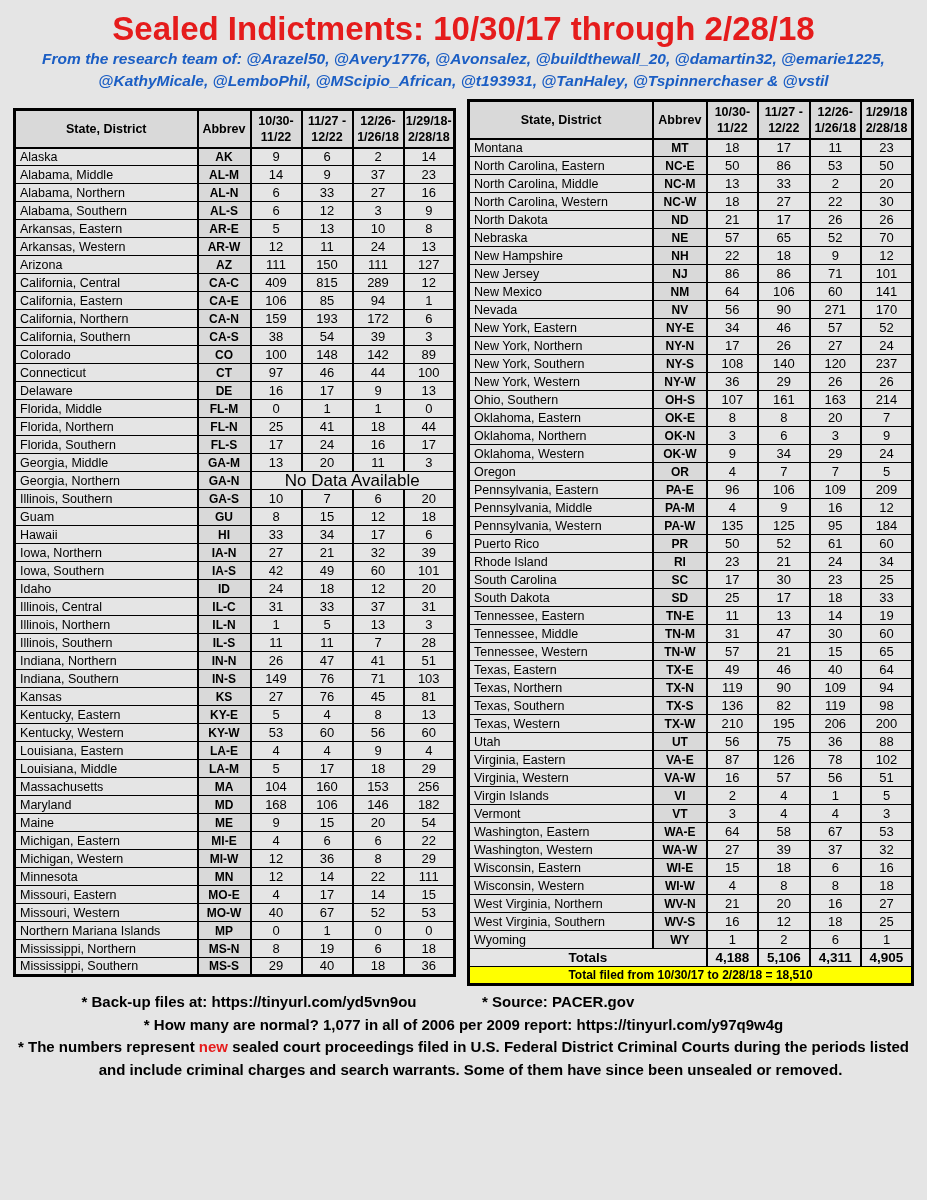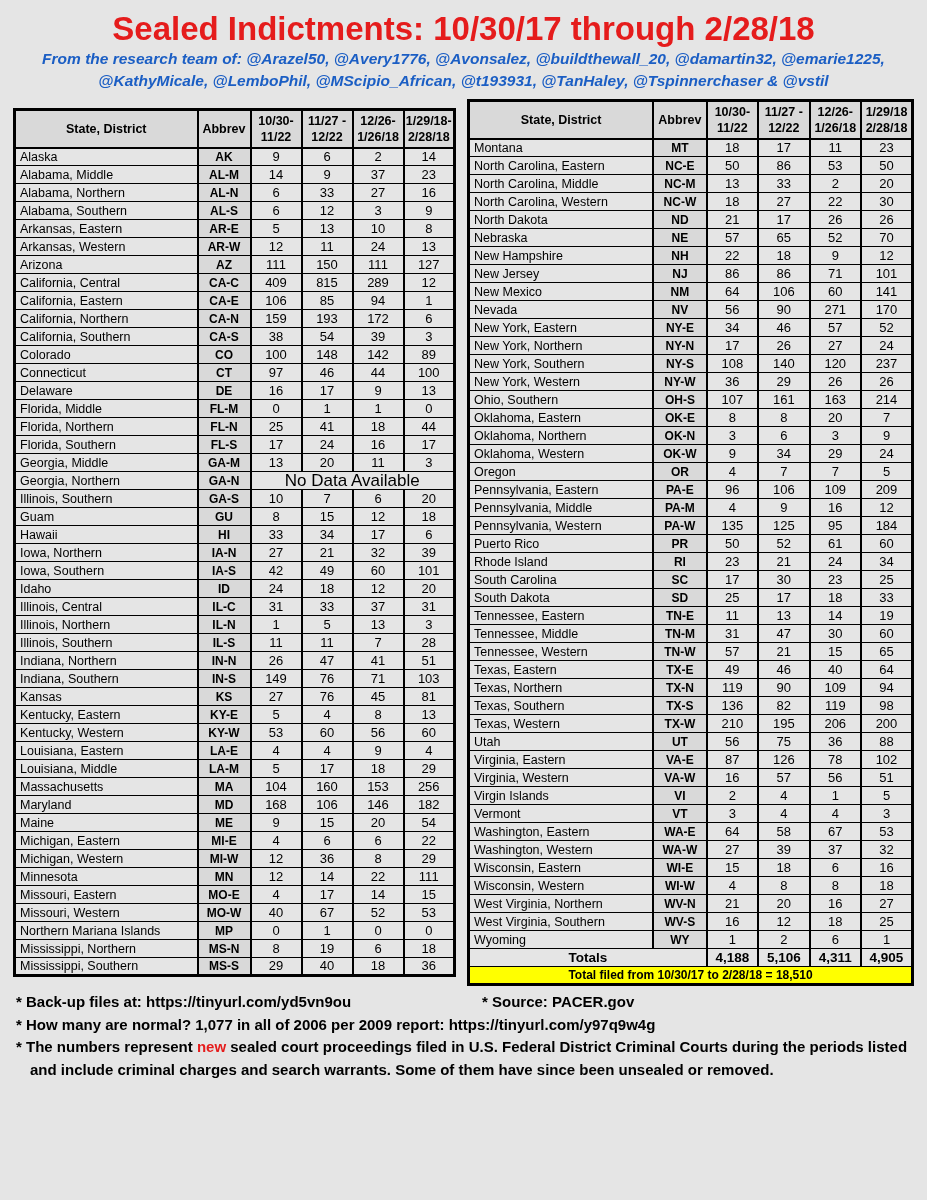--- a/index.html
+++ b/index.html
@@ -84,20 +84,21 @@
     text-align: center;
     font-weight: bold;
     font-size: 12px;
   }
 
   .footnotes {
     padding: 5px 16px 0 16px;
     font-weight: bold;
     font-size: 15px;
     line-height: 22.5px;
+    text-align: center;
   }
   .fn-row { display: flex; }
   .fn-left { width: 466px; }
   .fn-para { padding-left: 14px; text-indent: -14px; }
   .note-new { color: var(--note-red, #e51c1c); }
 </style>
 </head>
 <body>
 
 <div class="page">

